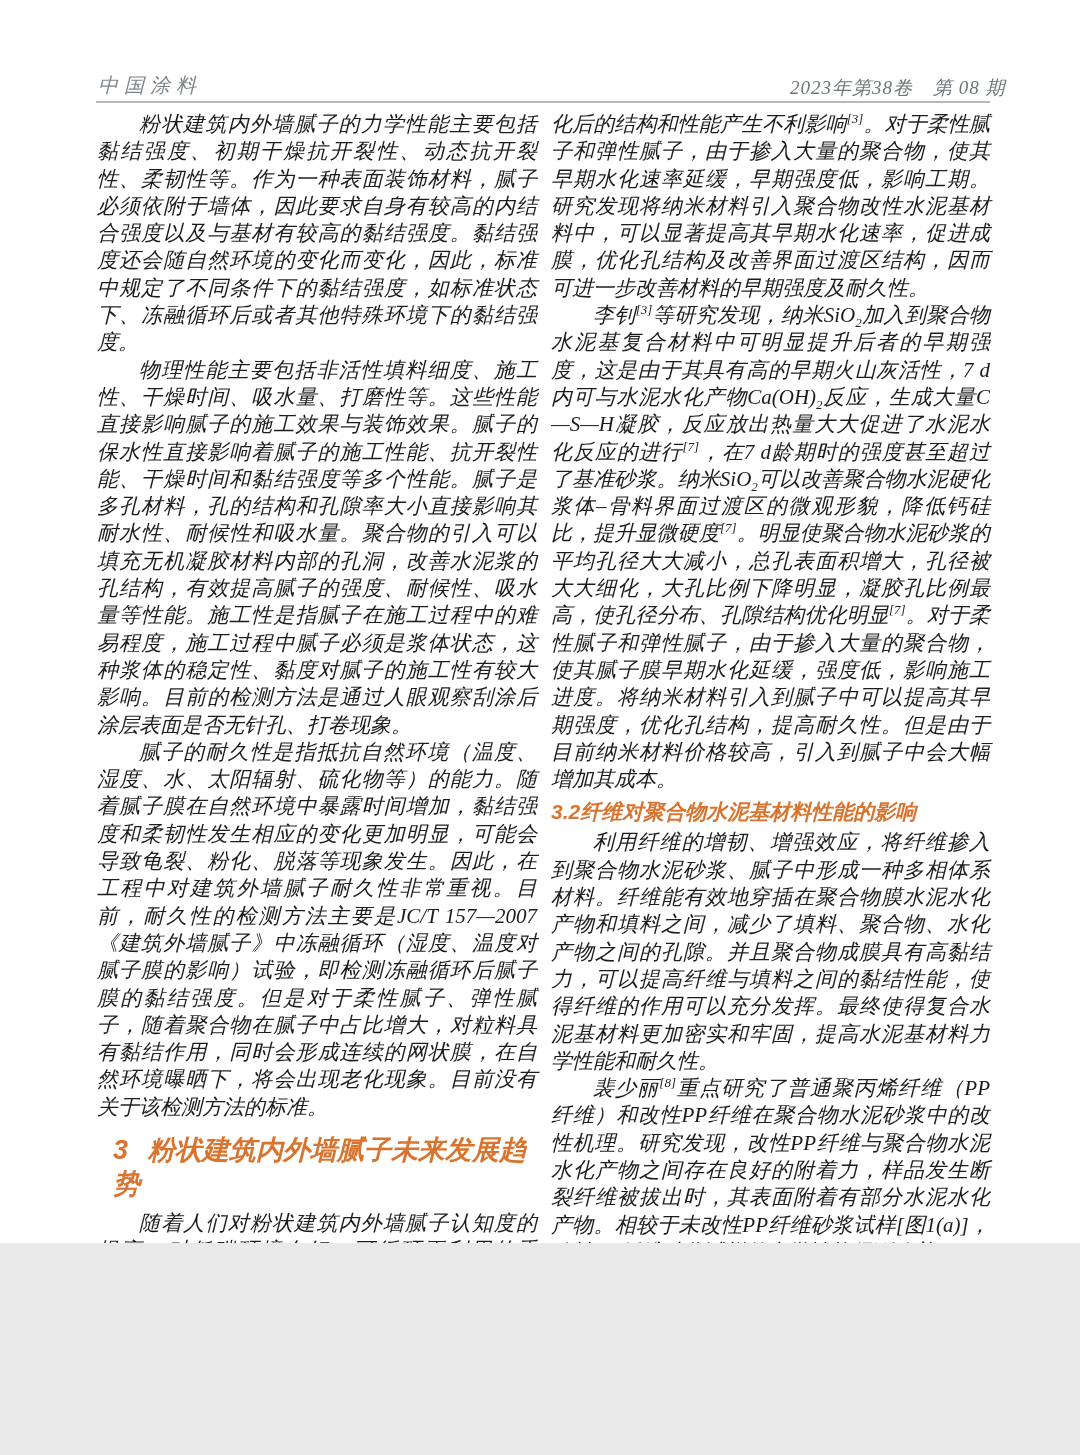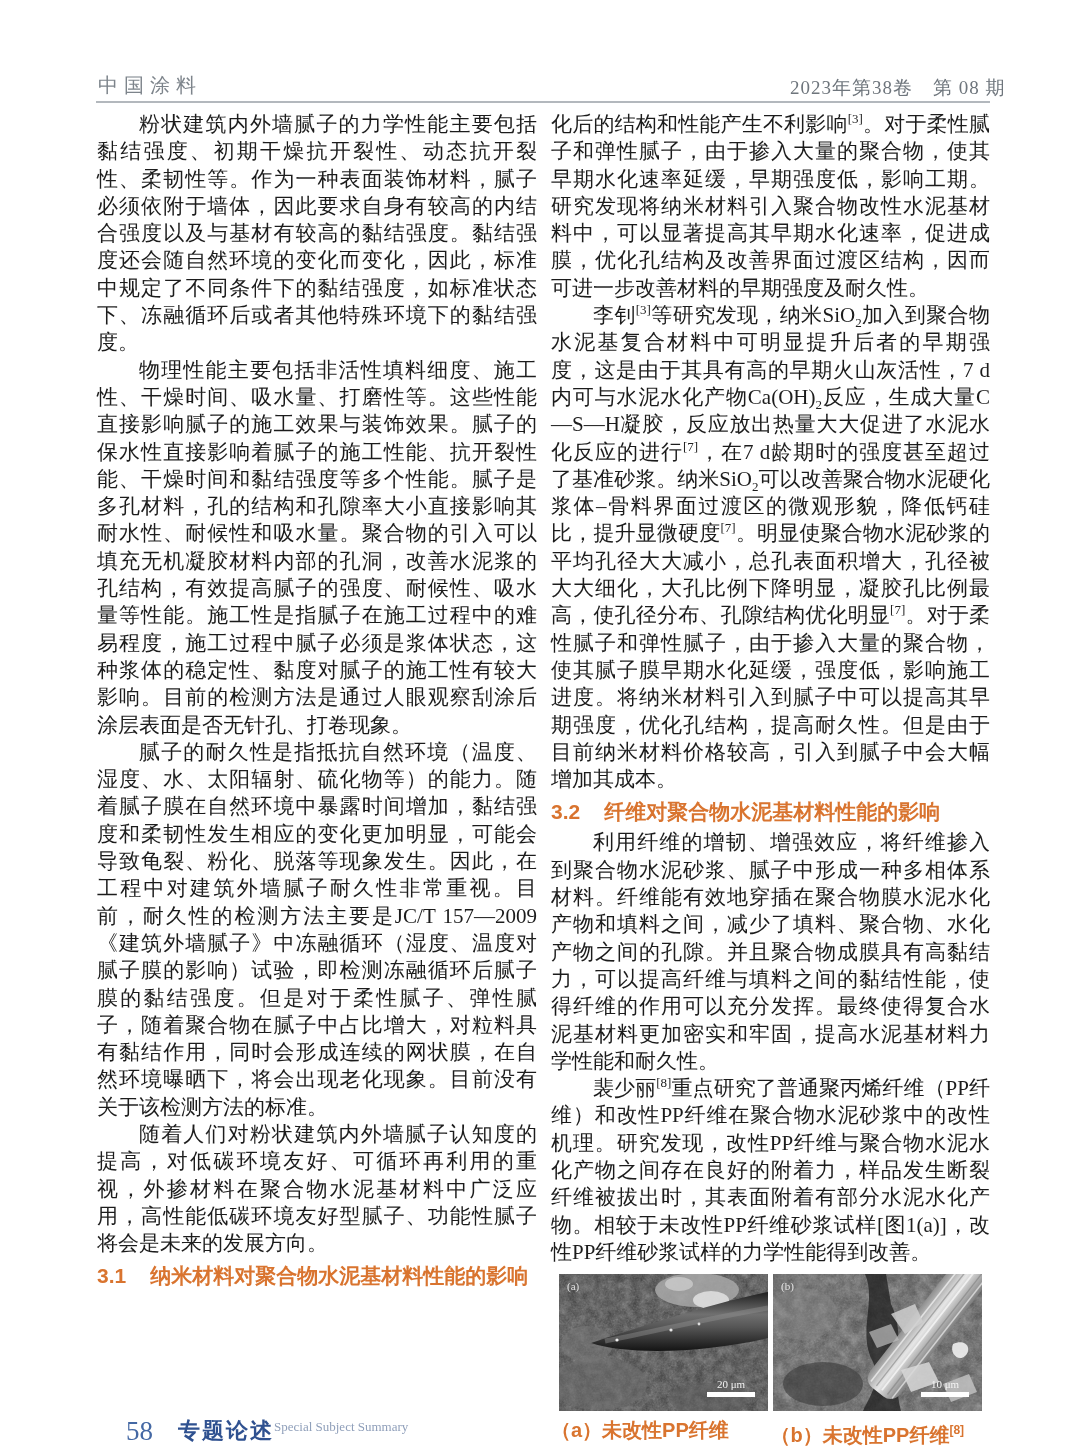--- a/index.html
+++ b/index.html
@@ -1,36 +1,36 @@
 <!DOCTYPE html>
 <html style="--accent: #d9742f;"><head>
 <meta charset="utf-8">
 <style>
   :root{ --accent:#d9742f; }
   html,body{margin:0;padding:0;background:#e9e9e9;}
-  .page{position:relative;width:1080px;height:1455px;background:#ffffff;
-        font-family:"Liberation Serif",serif;color:#1c1c1c;overflow:hidden;margin:0 auto;}
+  .page{position:relative;width:1080px;height:1243px;background:#ffffff;
+        font-family:"Liberation Serif",serif;color:#1c1c1c;overflow:hidden;margin:0 auto;font-style:italic;}
   
   .hdr-journal{position:absolute;left:98px;top:72px;font-size:20px;color:#7d848b;letter-spacing:6px;}
   .hdr-issue{position:absolute;top:75px;left:790px;width:200px;text-align:left;font-size:19px;color:#6e757c;letter-spacing:1px;white-space:nowrap;}
   .hdr-rule{position:absolute;left:96px;top:101px;width:894px;height:2px;background:#b3b8bd;}
   
   .col{position:absolute;top:111px;text-align:justify;font-size:21px;line-height:27.3px;}
   .col-left{left:97px;width:440px;}
   .col-right{left:551px;width:439px;}
   p.para{margin:0;text-indent:2em;}
   p.para.noindent{text-indent:0;}
   .para sup{font-size:0.62em;line-height:0;}
   .para sub{font-size:0.62em;line-height:0;}
   .heading1{color:var(--accent);font-family:"Liberation Sans",sans-serif;font-weight:bold;
             font-size:27px;line-height:34px;margin:12px 0 9px 0;padding-left:16px;text-align:left;}
   .heading1 .hnum{margin-right:20px;}
   .heading2{color:var(--accent);font-family:"Liberation Sans",sans-serif;font-weight:bold;
             font-size:21px;line-height:28px;margin:5px 0 3px 0;text-align:left;}
-  .heading2 .hnum{margin-right:24px;}
+  .heading2 .hnum{margin-right:0;}
   
   figure.fig{margin:8px 0 0 0;}
   .panels{display:flex;gap:5px;justify-content:center;}
   .panels svg{display:block;}
   .panel-captions{display:flex;margin-top:7px;}
   .panel-captions .pc{flex:1;text-align:left;color:var(--accent);
        font-family:"Liberation Sans",sans-serif;font-weight:bold;font-size:20px;line-height:24px;}
   .panel-captions .pc sup{font-size:12px;}
   .cap-zh{text-align:center;font-family:"Liberation Sans",sans-serif;font-weight:bold;
           font-size:20px;line-height:27px;margin-top:6px;color:#111;}
@@ -47,21 +47,22 @@
 
 <div class="page">
 
   <div class="hdr-journal">中国涂料</div>
   <div class="hdr-issue">2023年第38卷　第 08 期</div>
   <div class="hdr-rule"></div>
 
   <div class="col col-left">
       <p class="para"><span>粉状建筑内外墙腻子的力学性能主要包括黏结强度、初期干燥抗开裂性、动态抗开裂性、柔韧性等。作为一种表面装饰材料，腻子必须依附于墙体，因此要求自身有较高的内结合强度以及与基材有较高的黏结强度。黏结强度还会随自然环境的变化而变化，因此，标准中规定了不同条件下的黏结强度，如标准状态下、冻融循环后或者其他特殊环境下的黏结强度。</span></p>
       <p class="para"><span>物理性能主要包括非活性填料细度、施工性、干燥时间、吸水量、打磨性等。这些性能直接影响腻子的施工效果与装饰效果。腻子的保水性直接影响着腻子的施工性能、抗开裂性能、干燥时间和黏结强度等多个性能。腻子是多孔材料，孔的结构和孔隙率大小直接影响其耐水性、耐候性和吸水量。聚合物的引入可以填充无机凝胶材料内部的孔洞，改善水泥浆的孔结构，有效提高腻子的强度、耐候性、吸水量等性能。施工性是指腻子在施工过程中的难易程度，施工过程中腻子必须是浆体状态，这种浆体的稳定性、黏度对腻子的施工性有较大影响。目前的检测方法是通过人眼观察刮涂后涂层表面是否无针孔、打卷现象。</span></p>
-      <p class="para"><span>腻子的耐久性是指抵抗自然环境（温度、湿度、水、太阳辐射、硫化物等）的能力。随着腻子膜在自然环境中暴露时间增加，黏结强度和柔韧性发生相应的变化更加明显，可能会导致龟裂、粉化、脱落等现象发生。因此，在工程中对建筑外墙腻子耐久性非常重视。目前，耐久性的检测方法主要是JC/T 157—2009《建筑外墙腻子》中冻融循环（湿度、温度对腻子膜的影响）试验，即检测冻融循环后腻子膜的黏结强度。但是对于柔性腻子、弹性腻子，随着聚合物在腻子中占比增大，对粒料具有黏结作用，同时会形成连续的网状膜，在自然环境曝晒下，将会出现老化现象。目前没有关于该检测方法的标准。</span></p>
+      <p class="para"><span>腻子的耐久性是指抵抗自然环境（温度、湿度、水、太阳辐射、硫化物等）的能力。随着腻子膜在自然环境中暴露时间增加，黏结强度和柔韧性发生相应的变化更加明显，可能会导致龟裂、粉化、脱落等现象发生。因此，在工程中对建筑外墙腻子耐久性非常重视。目前，耐久性的检测方法主要是JC/T 157—2007《建筑外墙腻子》中冻融循环（湿度、温度对腻子膜的影响）试验，即检测冻融循环后腻子膜的黏结强度。但是对于柔性腻子、弹性腻子，随着聚合物在腻子中占比增大，对粒料具有黏结作用，同时会形成连续的网状膜，在自然环境曝晒下，将会出现老化现象。目前没有关于该检测方法的标准。</span></p>
+      <div class="heading1"><span class="hnum">3</span><span>粉状建筑内外墙腻子未来发展趋势</span></div>
       <p class="para"><span>随着人们对粉状建筑内外墙腻子认知度的提高，对低碳环境友好、可循环再利用的重视，外掺材料在聚合物水泥基材料中广泛应用，高性能低碳环境友好型腻子、功能性腻子将会是未来的发展方向。</span></p>
       <div class="heading2"><span class="hnum">3.1</span><span>纳米材料对聚合物水泥基材料性能的影响</span></div>
     </div>
 
   <div class="col col-right">
     <div>
         <p class="para noindent"><span>化后的结构和性能产生不利影响</span><sup>[3]</sup><span>。对于柔性腻子和弹性腻子，由于掺入大量的聚合物，使其早期水化速率延缓，早期强度低，影响工期。研究发现将纳米材料引入聚合物改性水泥基材料中，可以显著提高其早期水化速率，促进成膜，优化孔结构及改善界面过渡区结构，因而可进一步改善材料的早期强度及耐久性。</span></p>
         <p class="para"><span>李钊</span><sup>[3]</sup><span>等研究发现，纳米SiO</span><sub>2</sub><span>加入到聚合物水泥基复合材料中可明显提升后者的早期强度，这是由于其具有高的早期火山灰活性，7 d内可与水泥水化产物Ca(OH)</span><sub>2</sub><span>反应，生成大量C—S—H凝胶，反应放出热量大大促进了水泥水化反应的进行</span><sup>[7]</sup><span>，在7 d龄期时的强度甚至超过了基准砂浆。纳米SiO</span><sub>2</sub><span>可以改善聚合物水泥硬化浆体–骨料界面过渡区的微观形貌，降低钙硅比，提升显微硬度</span><sup>[7]</sup><span>。明显使聚合物水泥砂浆的平均孔径大大减小，总孔表面积增大，孔径被大大细化，大孔比例下降明显，凝胶孔比例最高，使孔径分布、孔隙结构优化明显</span><sup>[7]</sup><span>。对于柔性腻子和弹性腻子，由于掺入大量的聚合物，使其腻子膜早期水化延缓，强度低，影响施工进度。将纳米材料引入到腻子中可以提高其早期强度，优化孔结构，提高耐久性。但是由于目前纳米材料价格较高，引入到腻子中会大幅增加其成本。</span></p>
         <div class="heading2"><span class="hnum">3.2</span><span>纤维对聚合物水泥基材料性能的影响</span></div>
         <p class="para"><span>利用纤维的增韧、增强效应，将纤维掺入到聚合物水泥砂浆、腻子中形成一种多相体系材料。纤维能有效地穿插在聚合物膜水泥水化产物和填料之间，减少了填料、聚合物、水化产物之间的孔隙。并且聚合物成膜具有高黏结力，可以提高纤维与填料之间的黏结性能，使得纤维的作用可以充分发挥。最终使得复合水泥基材料更加密实和牢固，提高水泥基材料力学性能和耐久性。</span></p>

